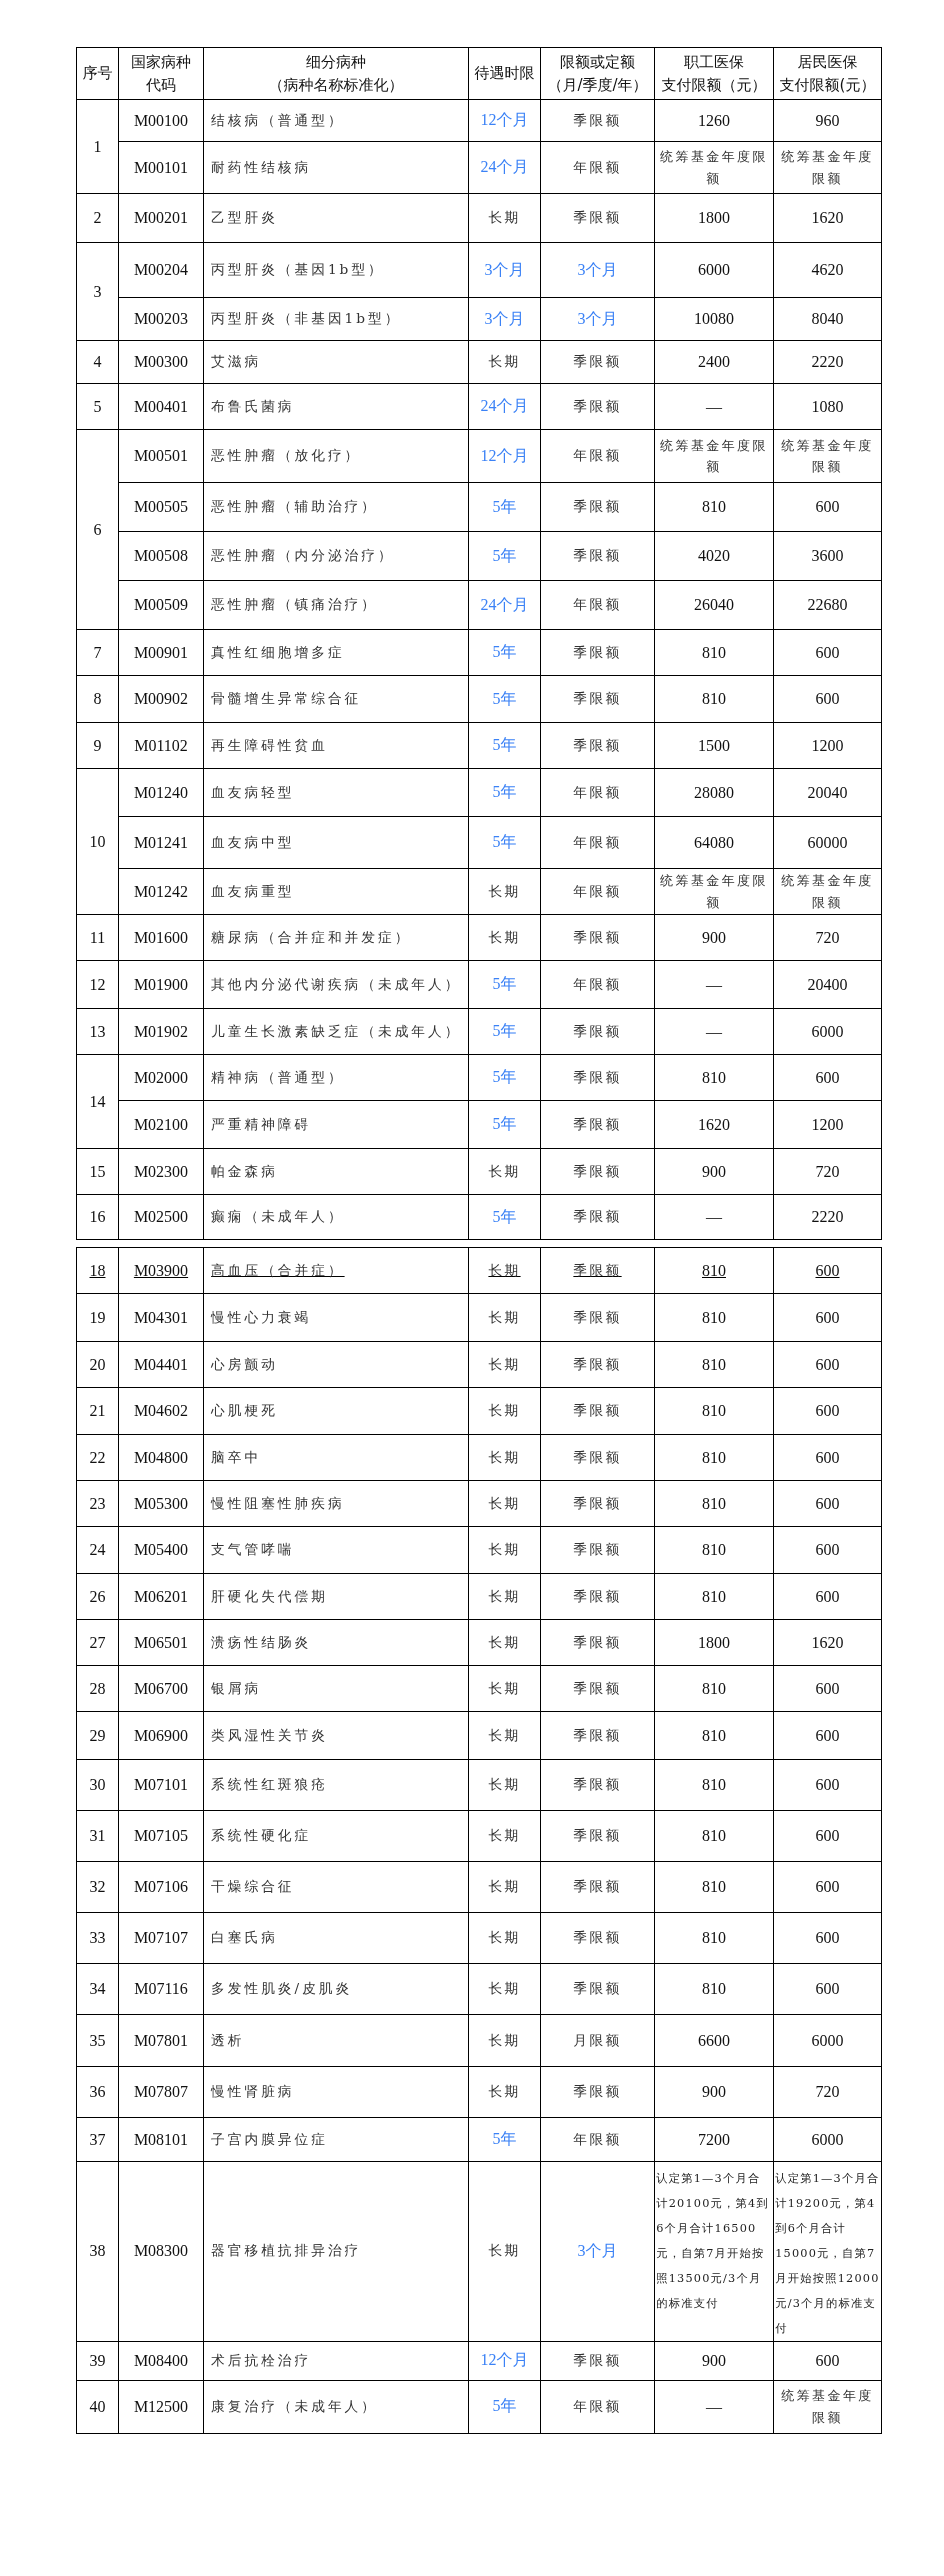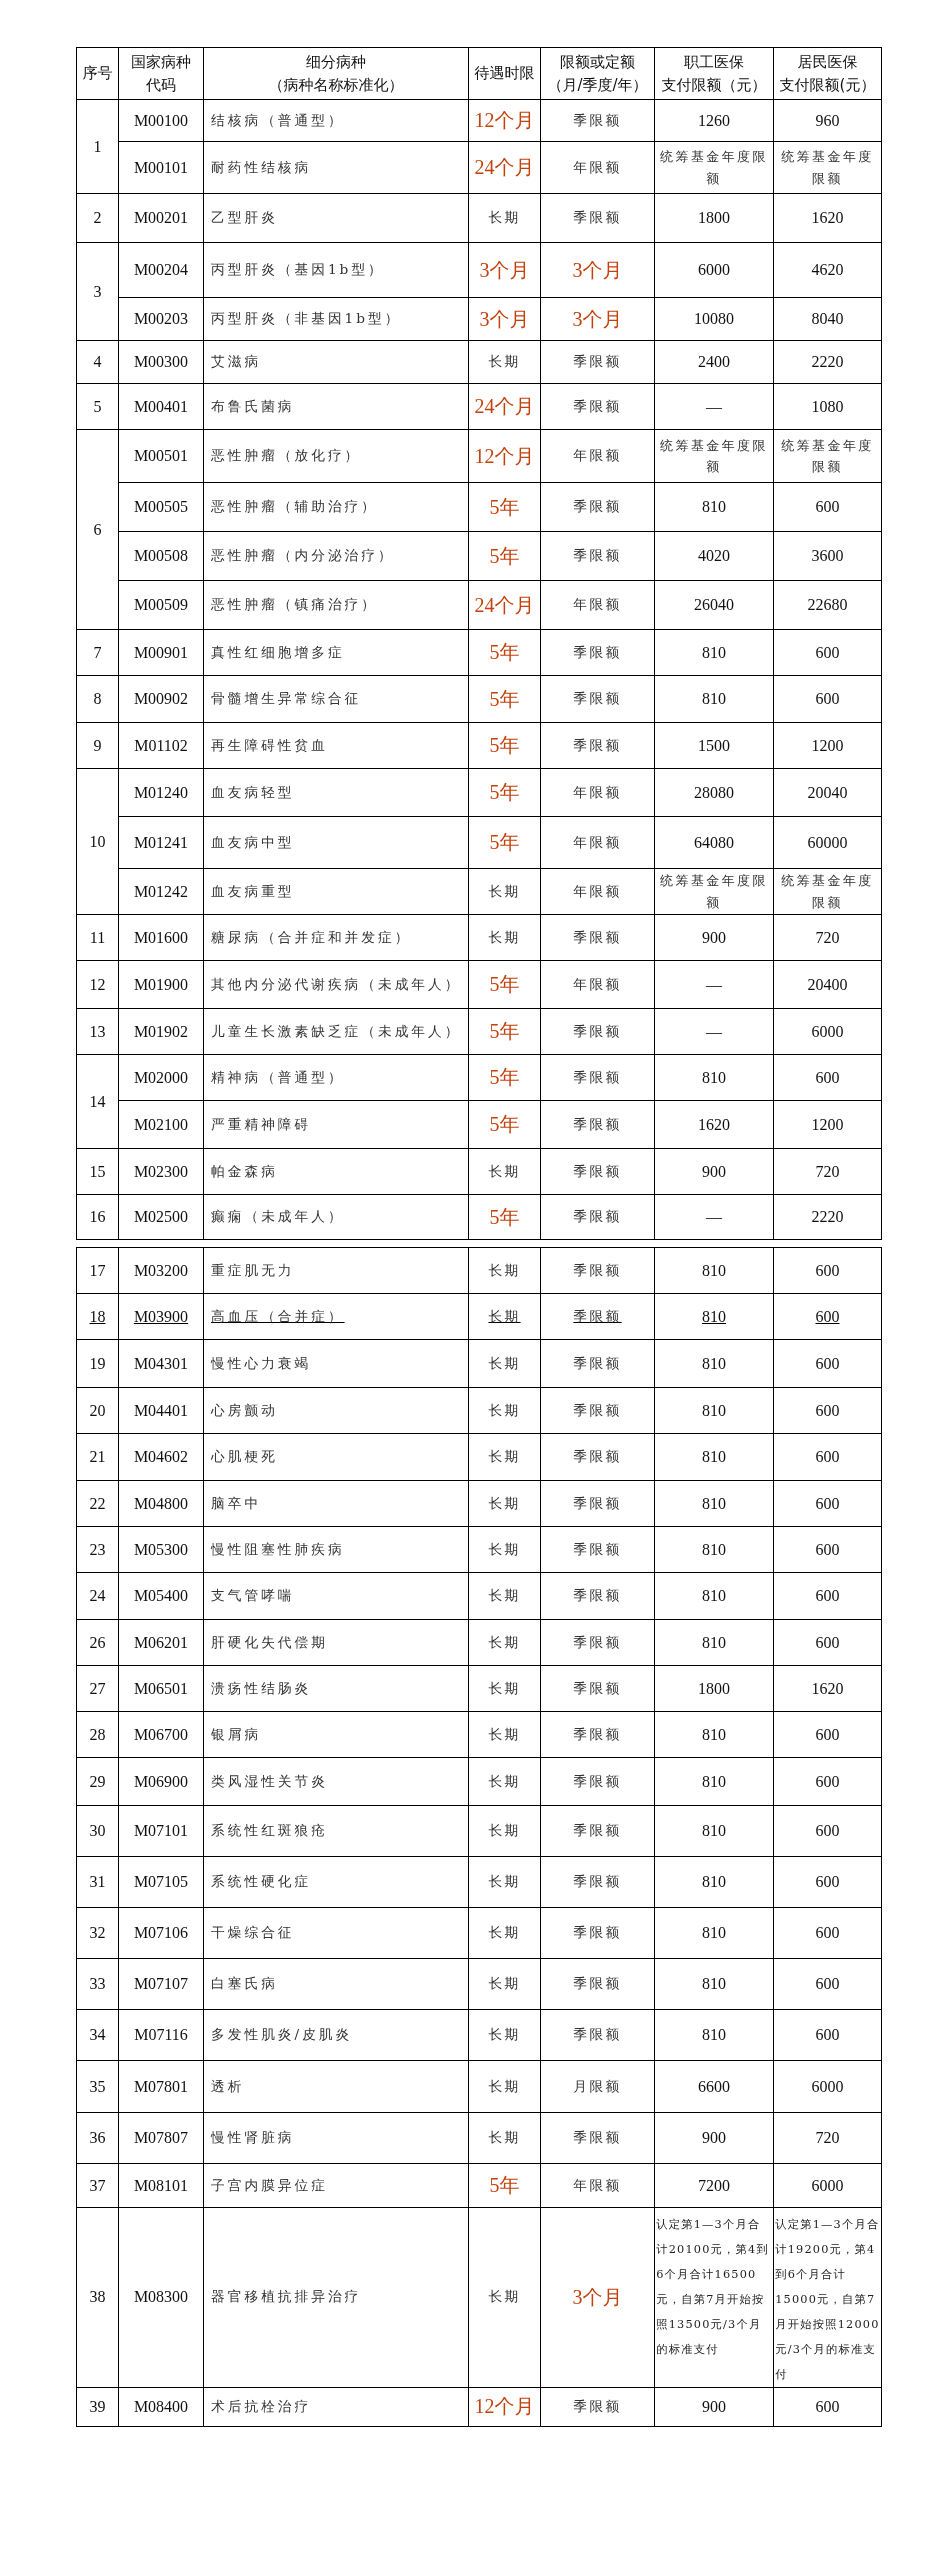--- a/index.html
+++ b/index.html
@@ -5,21 +5,21 @@
   html, body { margin: 0; padding: 0; background: #ffffff; }
   body { width: 945px; height: 2576px; position: relative; overflow: hidden; }
   .tbl { position: absolute; left: 76px; width: 806px; border-collapse: collapse; table-layout: fixed; }
   .tbl td, .tbl th { border: 1.2px solid #000; padding: 0; vertical-align: middle; }
   #tbl-top { top: 47px; }
   #tbl-bottom { top: 1247px; }
   th { font-family: "DejaVu Sans", sans-serif; font-weight: normal; font-size: 15px; line-height: 22.6px; color: #111; text-align: center; }
   td { font-family: "Liberation Serif", "DejaVu Serif", serif; font-size: 16px; color: #111; text-align: center; }
   td.name { text-align: left; padding-left: 7.1px; font-family: "DejaVu Serif", serif; font-size: 13.7px; letter-spacing: 3px; color: #333; }
   td.cn { font-family: "DejaVu Serif", serif; font-size: 13.7px; letter-spacing: 2.4px; color: #333; }
-  td.cnnum { font-family: "Liberation Serif", serif; font-size: 20px; color: #c2410c; margin-left: 22px; }
+  td.cnnum { font-family: "Liberation Serif", serif; font-size: 16px; color: #3b82f6; margin-left: 22px; }
   td.note { text-align: left; vertical-align: top; font-family: "DejaVu Serif", serif; font-size: 11.3px; line-height: 25px; letter-spacing: 1.2px; color: #222; padding: 3.6px 1.2px 0 1.2px; margin-top: 25px; }
   td.wrap { font-family: "DejaVu Serif", serif; font-size: 13px; line-height: 21.4px; letter-spacing: 2.4px; color: #333; }
   .cw0 { width: 42px; } .cw1 { width: 85px; } .cw2 { width: 265px; } .cw3 { width: 72px; }
   .cw4 { width: 114px; } .cw5 { width: 119px; } .cw6 { width: 108px; }
 </style>
 </head>
 <body>
 
 <table class="tbl" id="tbl-top">
   <colgroup>
@@ -258,29 +258,20 @@
   <colgroup>
     <col class="cw0">
       <col class="cw1">
       <col class="cw2">
       <col class="cw3">
       <col class="cw4">
       <col class="cw5">
       <col class="cw6">
   </colgroup>
   <tbody id="body-bottom">
-      <tr style="height: 46px;">
-        <td rowspan="1">17</td>
-        <td>M03200</td>
-        <td class="name">重症肌无力</td>
-        <td class="cn">长期</td>
-        <td class="cn">季限额</td>
-        <td>810</td>
-        <td>600</td>
-      </tr>
       <tr style="height: 46px; text-decoration: underline;">
         <td rowspan="1">18</td>
         <td>M03900</td>
         <td class="name">高血压（合并症）</td>
         <td class="cn">长期</td>
         <td class="cn">季限额</td>
         <td>810</td>
         <td>600</td>
       </tr>
       <tr style="height: 48px;">
@@ -456,15 +447,24 @@
       </tr>
       <tr style="height: 39px;">
         <td rowspan="1">39</td>
         <td>M08400</td>
         <td class="name">术后抗栓治疗</td>
         <td class="cnnum">12个月</td>
         <td class="cn">季限额</td>
         <td>900</td>
         <td>600</td>
       </tr>
+      <tr style="height: 53px;">
+        <td rowspan="1">40</td>
+        <td>M12500</td>
+        <td class="name">康复治疗（未成年人）</td>
+        <td class="cnnum">5年</td>
+        <td class="cn">年限额</td>
+        <td>—</td>
+        <td class="wrap">统筹基金年度限额</td>
+      </tr>
     </tbody>
 </table>
 
 
 </body></html>

